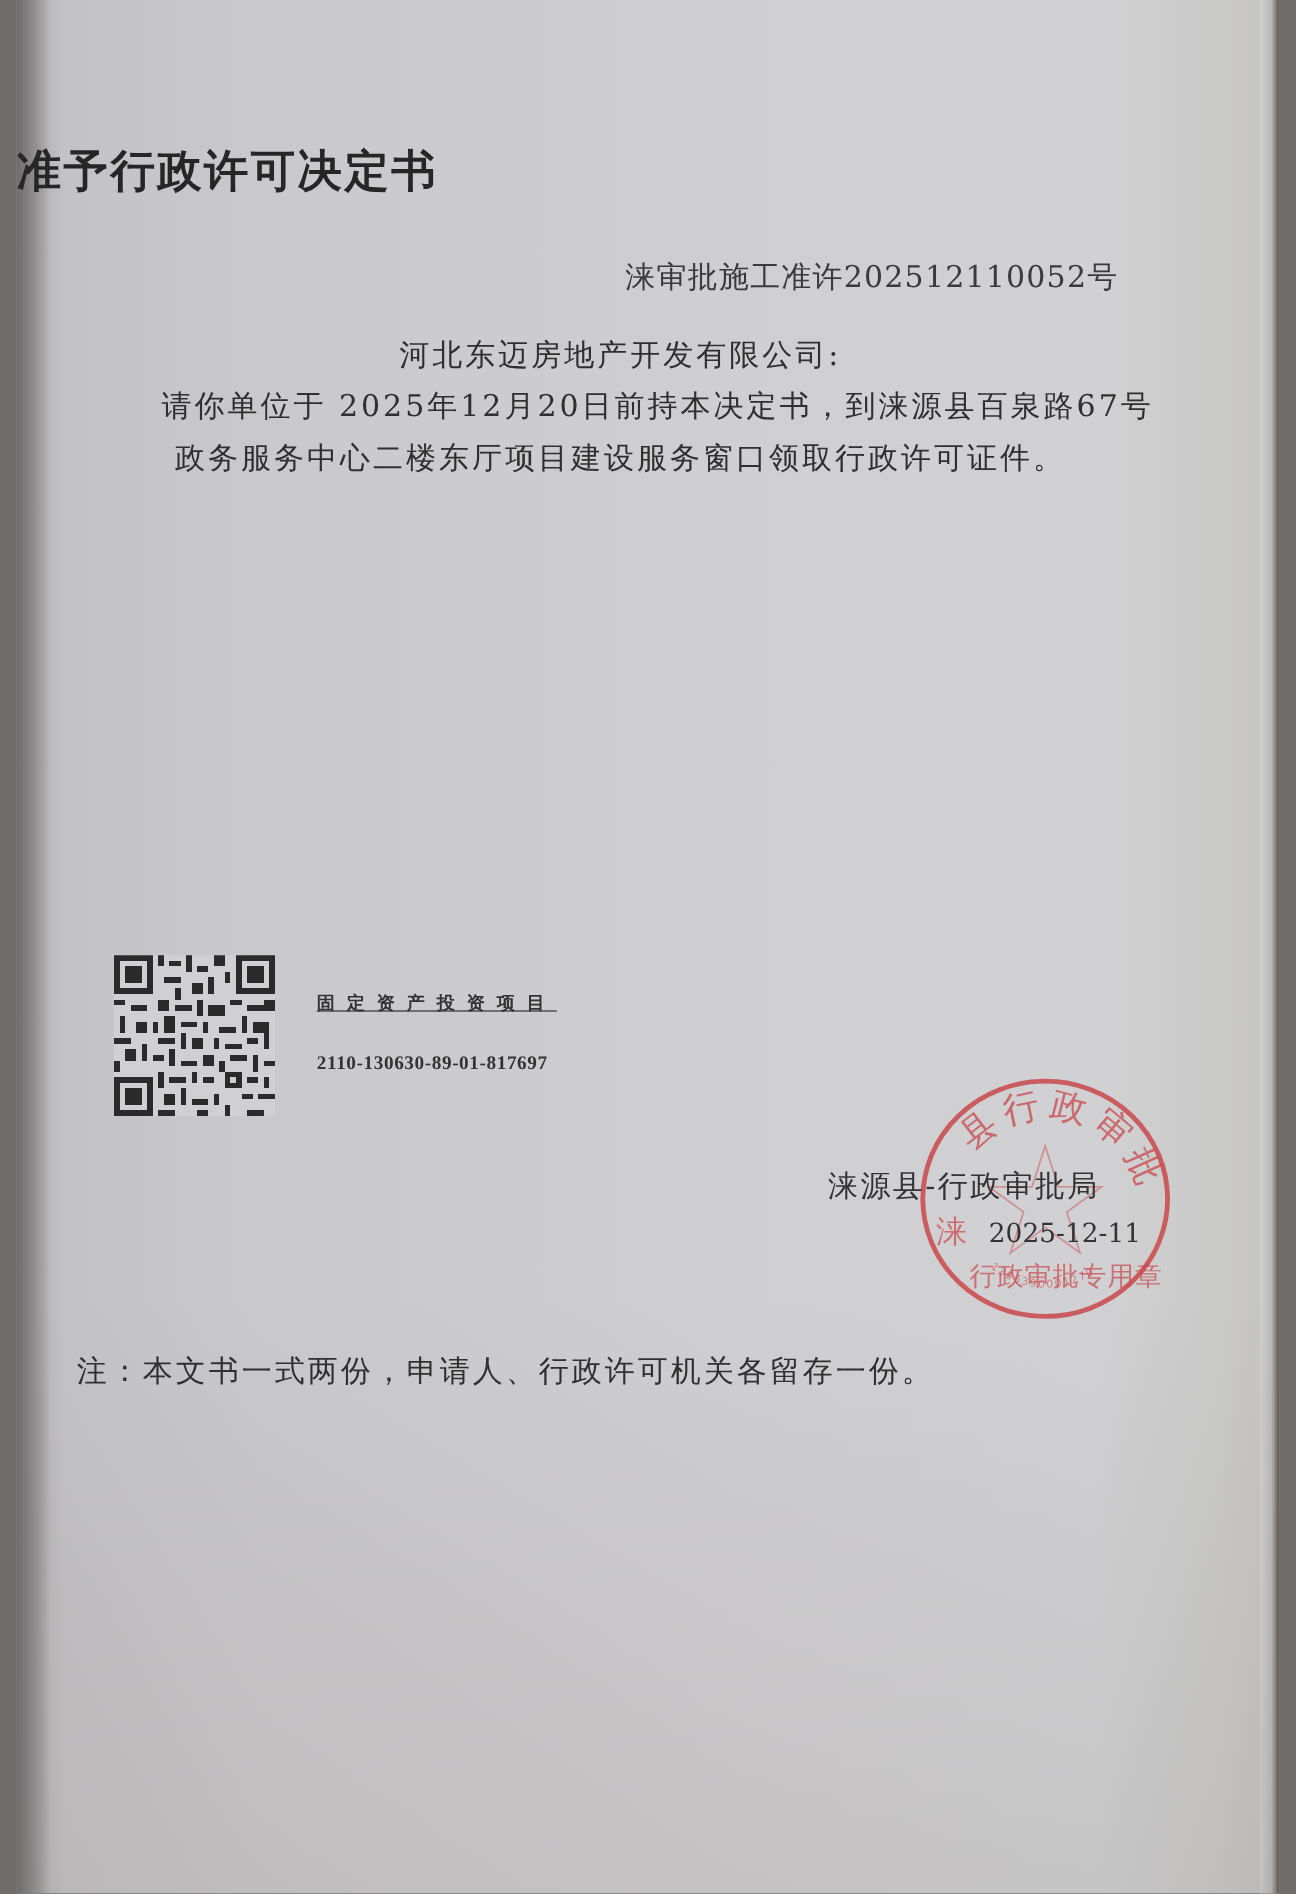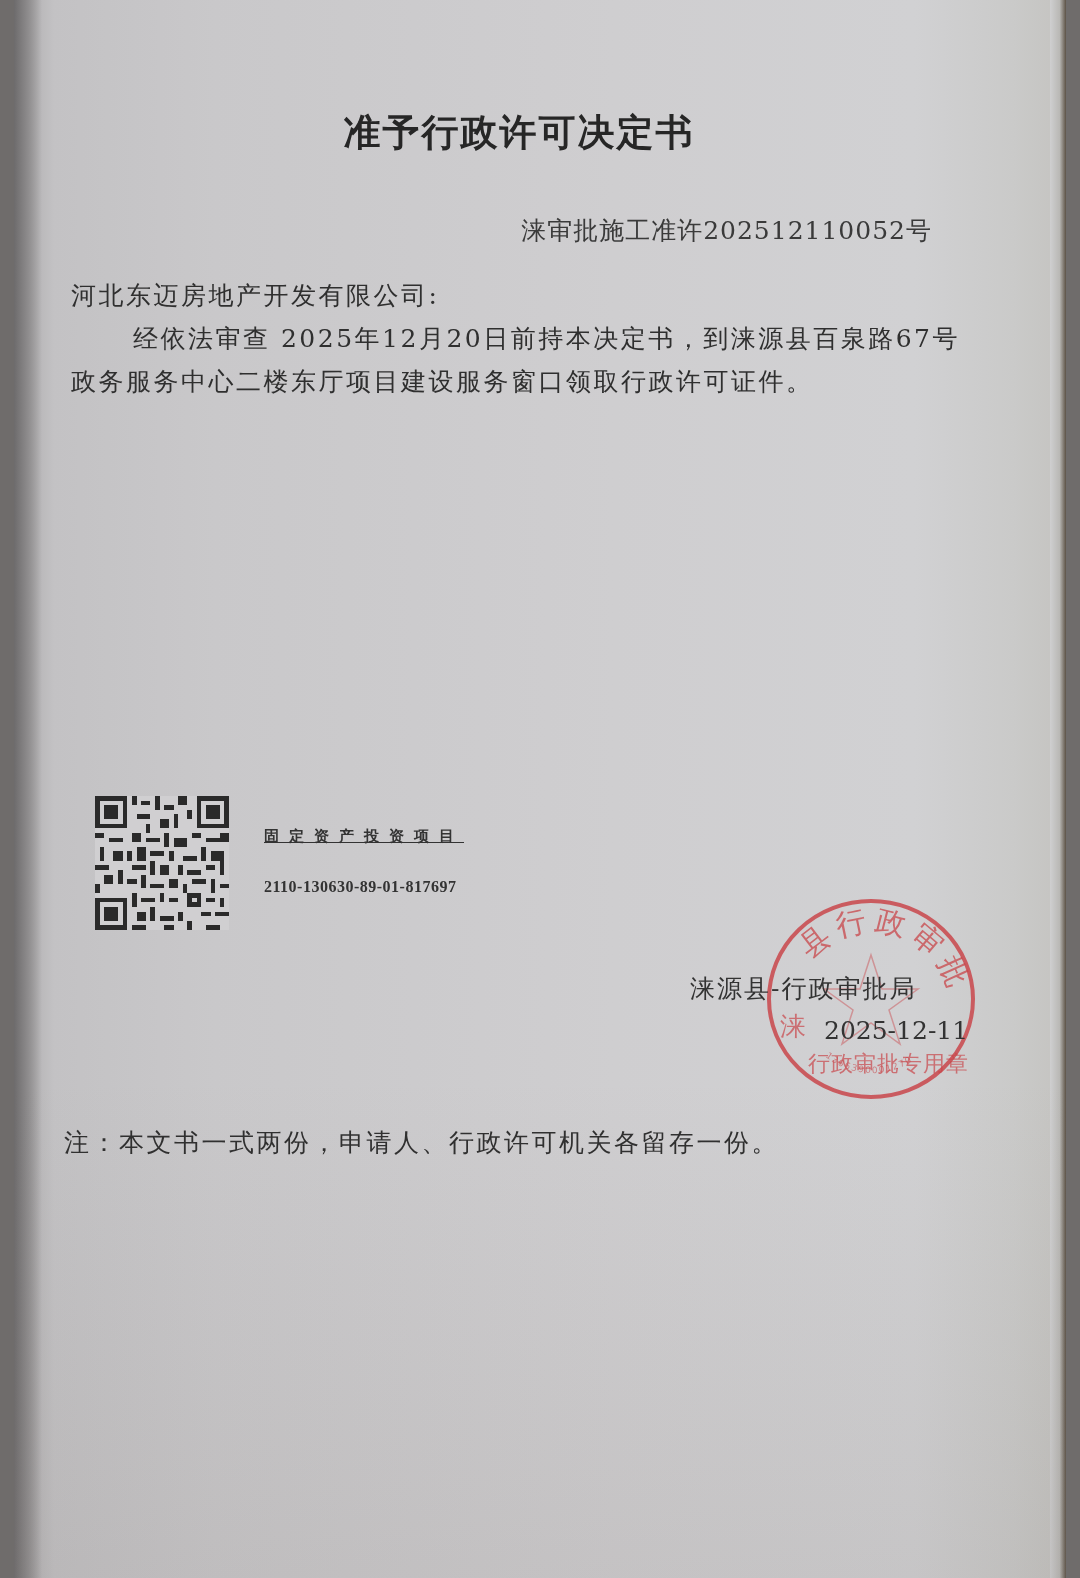--- a/index.html
+++ b/index.html
@@ -20,31 +20,32 @@
     .edge-shadow {
       position: absolute; left: 0; top: 0; width: 28px; height: 1578px;
       background: linear-gradient(90deg, #6d6b6c 0%, #8e8c8d 50%, rgba(180,178,180,0) 100%);
     }
     .right-edge {
       position: absolute; right: 0; top: 0; width: 16px; height: 1578px;
       background: linear-gradient(90deg, #cfcfd0 0%, #b9b8b5 60%, #5c5246 100%);
     }
     .text { color: #2c2c2c; position: absolute; }
     .title {
-      left: 0; width: 1010px; top: 108px; text-align: center;
+      left: 0; width: 1010px; top: 118px; text-align: left;
       font-size: 37px; font-weight: bold; letter-spacing: 2px; color: #262626;
     }
     .docno {
       right: 134px; top: 214px; font-size: 25px; letter-spacing: 1px; color: #3a3a3a;
       font-family: "DejaVu Serif", serif;
     }
     .body-block {
       position: absolute; left: 57px; top: 274px; width: 892px;
       font-size: 25px; line-height: 43px; color: #2f2f2f; letter-spacing: 2.5px;
       font-family: "DejaVu Serif", serif;
+      text-align: center;
     }
     .body-block p { margin: 0; }
     .indent { text-indent: 62px; }
     .qr {
       position: absolute; left: 80px; top: 796px; width: 136px; height: 134px;
     }
     .fixed-label {
       position: absolute; left: 250px; top: 827px; font-size: 15px; font-weight: bold;
       letter-spacing: 10px; color: #333; font-family: "DejaVu Serif", serif; text-decoration: underline;
     }
@@ -53,41 +54,41 @@
       letter-spacing: 0.5px; color: #333; font-family: Liberation Serif, serif;
     }
     .seal {
       position: absolute; left: 748px; top: 893px; width: 218px; height: 212px;
     }
     .issuer {
       position: absolute; left: 676px; top: 972px; font-size: 25px; letter-spacing: 2px;
       color: #333; font-family: "DejaVu Serif", serif;
     }
     .issue-date {
-      position: absolute; left: 810px; top: 1016px; font-size: 25px; color: #333;
+      position: absolute; left: 810px; top: 1016px; font-size: 22px; color: #333;
       font-family: "DejaVu Serif", serif;
     }
     .note {
       position: absolute; left: 50px; top: 1126px; font-size: 25px; letter-spacing: 2.5px;
       color: #2f2f2f; font-family: "DejaVu Serif", serif;
     }
   </style>
 </head>
 <body>
 
 <div class="page">
   <div class="edge-shadow"></div>
   <div class="right-edge"></div>
 
   <div class="text title">准予行政许可决定书</div>
   <div class="text docno">涞审批施工准许202512110052号</div>
 
   <div class="body-block">
     <p>河北东迈房地产开发有限公司:</p>
-    <p class="indent">经依法审查 2025年12月20日前持本决定书，到涞源县百泉路67号政务服务中心二楼东厅项目建设服务窗口领取行政许可证件。</p>
+    <p class="indent">请你单位于 2025年12月20日前持本决定书，到涞源县百泉路67号政务服务中心二楼东厅项目建设服务窗口领取行政许可证件。</p>
   </div>
 
   <svg class="qr" viewBox="0 0 29 29" shape-rendering="crispEdges">
     <rect x="0" y="0" width="29" height="29" fill="#d0cfd1"></rect>
     <g fill="#2a2a2a">
       <rect x="0" y="0" width="7" height="7"></rect>
         <rect x="1" y="1" width="5" height="5" fill="#d0cfd1"></rect>
         <rect x="2" y="2" width="3" height="3"></rect>
       <rect x="22" y="0" width="7" height="7"></rect>
         <rect x="23" y="1" width="5" height="5" fill="#d0cfd1"></rect>

